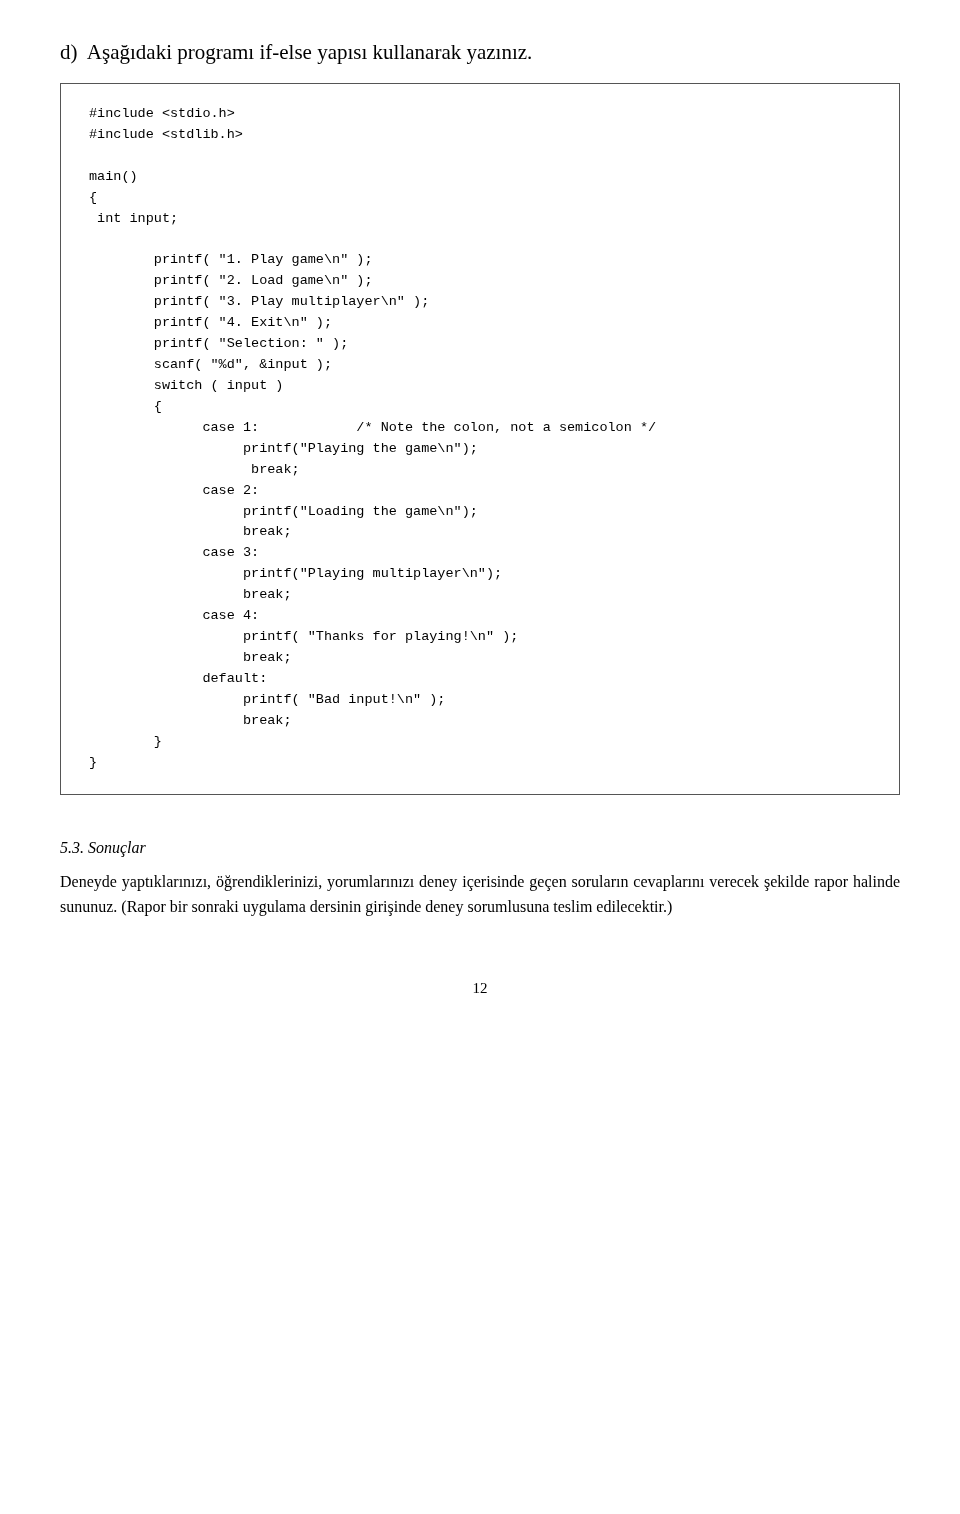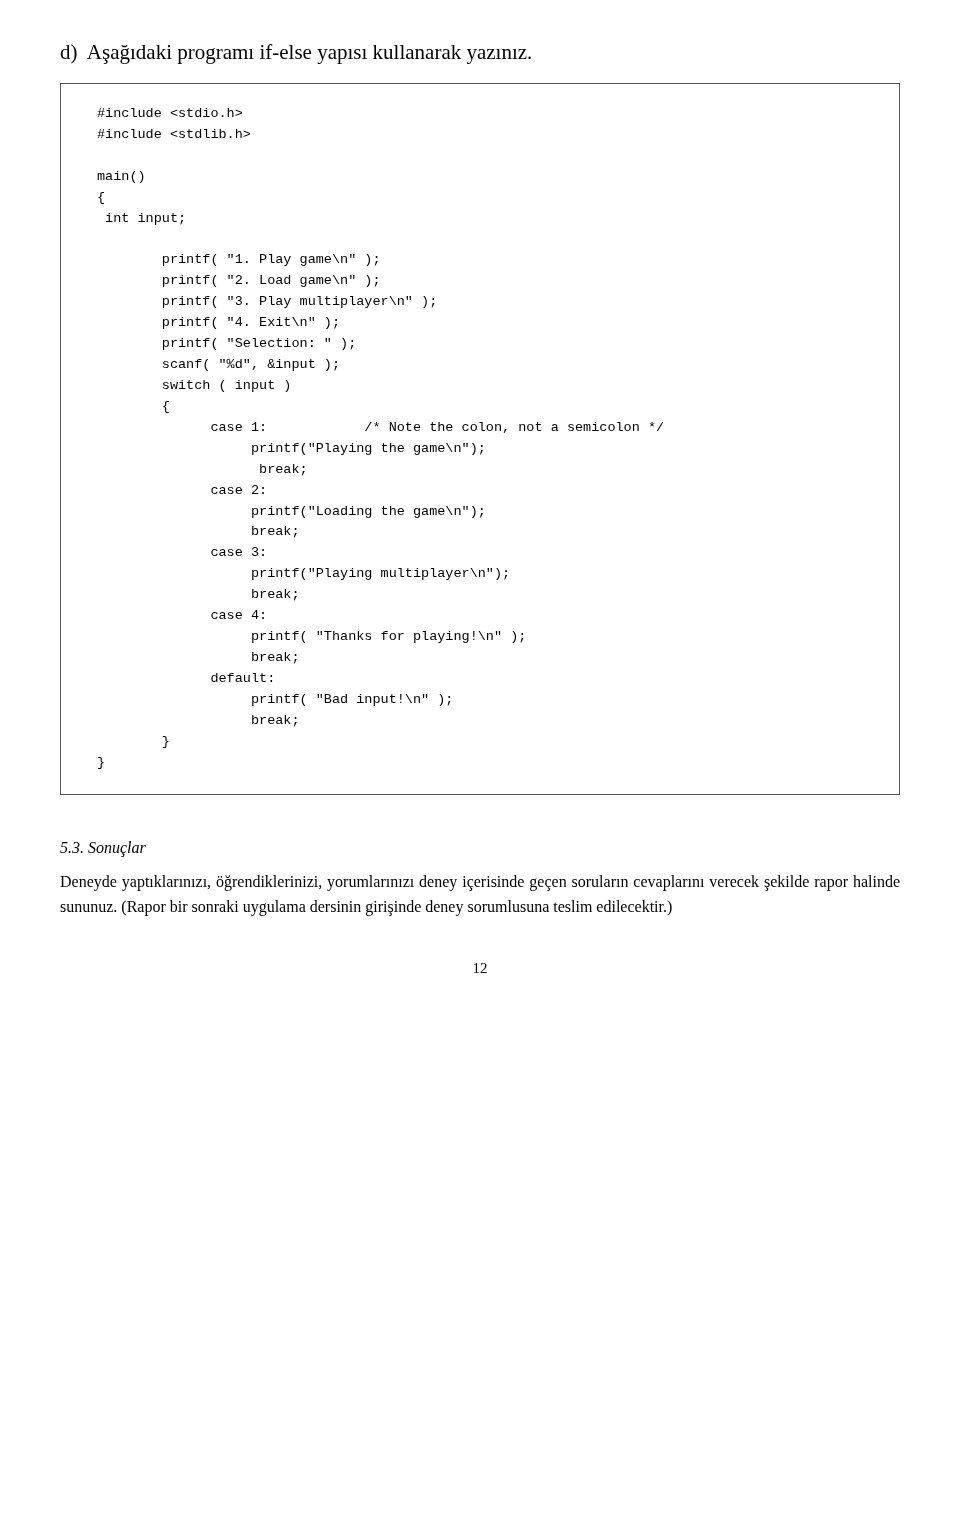--- a/index.html
+++ b/index.html
@@ -19,21 +19,21 @@
     }
 
     .section-header {
       font-size: 21px;
       margin-bottom: 18px;
       font-family: "Times New Roman", Times, serif;
     }
 
     .code-box {
       border: 1px solid #555555;
-      padding: 20px 36px;
+      padding: 20px 28px;
       margin-bottom: 42px;
       background: #ffffff;
     }
 
     .code-content {
       font-family: "Courier New", Courier, monospace;
       font-size: 13.5px;
       line-height: 1.55;
       white-space: pre;
       color: #000000;
@@ -47,21 +47,21 @@
     }
 
     .section-paragraph {
       font-size: 16px;
       line-height: 1.6;
       text-align: justify;
     }
 
     .page-number {
       text-align: center;
-      margin-top: 40px;
+      margin-top: 60px;
       font-size: 15px;
     }
   </style>
 </head>
 <body>
 
 <p class="section-header">d)&nbsp; Aşağıdaki programı if-else yapısı kullanarak yazınız.</p>
 
 <div class="code-box">
   <pre class="code-content">#include &lt;stdio.h&gt;

